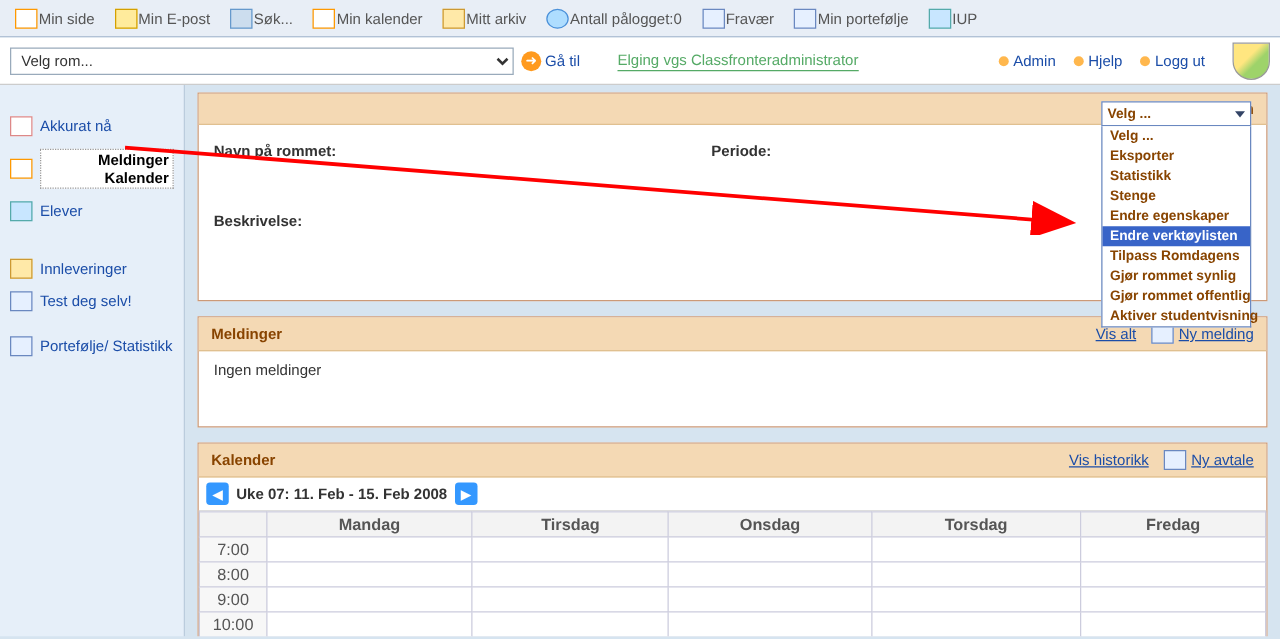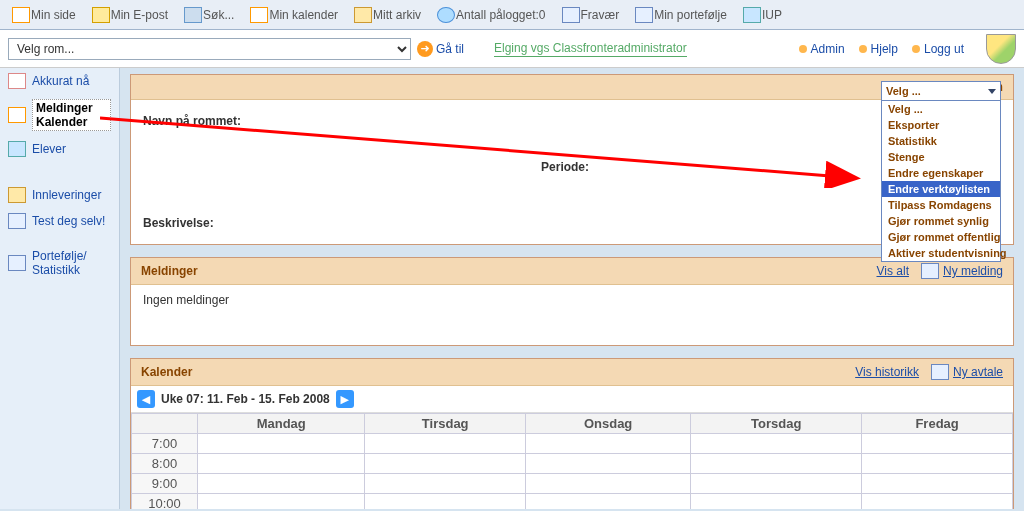--- a/index.html
+++ b/index.html
@@ -16,21 +16,21 @@
   .go-btn { margin-left: 6px; display: flex; align-items: center; gap: 3px; color: #1b4da8; cursor: pointer; }
   .go-circle { width: 16px; height: 16px; border-radius: 50%; background: #ff9a1e; color: #fff; display:flex; align-items:center; justify-content:center; font-size:11px; }
   .admin-link { color: #5a6; text-decoration: none; margin-left: 30px; padding-bottom:1px; border-bottom:1px solid #5a6;}
   .right-links { margin-left: auto; display:flex; gap:14px; align-items:center; }
   .right-links a { color: #1b4da8; text-decoration: none; display:flex; align-items:center; gap:4px;}
   .dot-orange { width:8px; height:8px; border-radius:50%; background:#ffb74d; display:inline-block;}
   .shield { width:30px; height:30px; background: linear-gradient(135deg,#ffe680 40%,#9ed36a 60%); border:1px solid #999; border-radius: 0 0 15px 15px; margin-left:8px;}
 
   
   .main-wrap { display:flex; height: calc(511px - 70px); }
-  .sidebar { width: 120px; background:#e6eff9; border-right:1px solid #bcd; padding-top:0;}
+  .sidebar { width: 148px; background:#e6eff9; border-right:1px solid #bcd; padding-top:20px;text-align:right;}
   .side-item { display:flex; align-items:center; gap:6px; padding:5px 8px; color:#1b4da8; cursor:pointer;}
   .side-item.active .lbl { color:#000; font-weight:bold; border:1px dotted #999; background:#fff; padding:1px 3px;}
   .side-spacer { height:10px; }
   .side-ico { width:18px; height:16px; display:inline-block; flex-shrink:0;}
 
   .content { flex:1; padding:6px 10px 0 10px; position:relative; overflow:hidden;}
 
   .panel { border:1px solid #c97; background:#fff; margin-bottom:12px;}
   .panel-header { background:#f4d9b4; color:#884400; font-weight:bold; padding:5px 10px; border-bottom:1px solid #e0c090; display:flex; align-items:center;justify-content:flex-end;}
   .panel-header .hdr-actions { margin-left:auto; display:flex; gap:12px; font-weight:normal; color:#1b4da8;}
@@ -46,21 +46,21 @@
   .rs-item { padding:2px 6px; cursor:pointer; white-space:nowrap;}
   .rs-item.highlight { background:#3864c8; color:#fff;}
 
   
   .cal-nav { display:flex; align-items:center; gap:6px; padding:4px 6px; border-bottom:1px solid #ddd;}
   .navbtn { width:18px; height:18px; background:#3498ff; color:#fff; border-radius:3px; display:flex;align-items:center;justify-content:center; cursor:pointer; font-size:11px;}
   .cal-title { font-weight:bold; color:#333;}
   table.cal { width:100%; border-collapse:collapse; font-size:13px;}
   table.cal th, table.cal td { border:1px solid #ccd; padding:2px 4px; text-align:center; color:#555; background:#fff;}
   table.cal th { background:#f3f3f3; font-weight:bold;}
-  table.cal td.timecol { width:66px; background:#f7f7f7; text-align:center;}
+  table.cal td.timecol { width:54px; background:#f7f7f7; text-align:center;}
 
   
   .arrow-svg { position:absolute; top:98px; left:100px; width:780px; height:90px; pointer-events:none; z-index:50;}
 
   
   .ic-cal { background:linear-gradient(#fff,#fff); border:1px solid #f90; }
   .ic-mail { background:#ffeb9c; border:1px solid #d4a000;}
   .ic-people { background:#cde; border:1px solid #69c;}
   .ic-folder { background:#ffe9a8; border:1px solid #cc9933;}
   .ic-globe { background:#aeddff; border:1px solid #4a90d9; border-radius:50%;}
@@ -187,21 +187,21 @@
               <div class="rs-item">Tilpass Romdagens</div>
               <div class="rs-item">Gjør rommet synlig</div>
               <div class="rs-item">Gjør rommet offentlig</div>
               <div class="rs-item">Aktiver studentvisning</div>
             </div>
         </div>
       </div>
       <div class="panel-body" style="min-height:140px;">
         <div class="room-row">
           <span class="room-label">Navn på rommet:</span>
-          <span style="margin-left:300px;margin-top:46px;" class="room-label">Periode:</span>
+          <span style="margin-left:300px;" class="room-label">Periode:</span>
         </div>
         <div class="room-row" style="margin-top:30px;align-items:flex-end;">
           <span class="room-label">Beskrivelse:</span>
         </div>
       </div>
     </div>
 
     <div class="panel">
       <div class="panel-header">
         <span>Meldinger</span>

